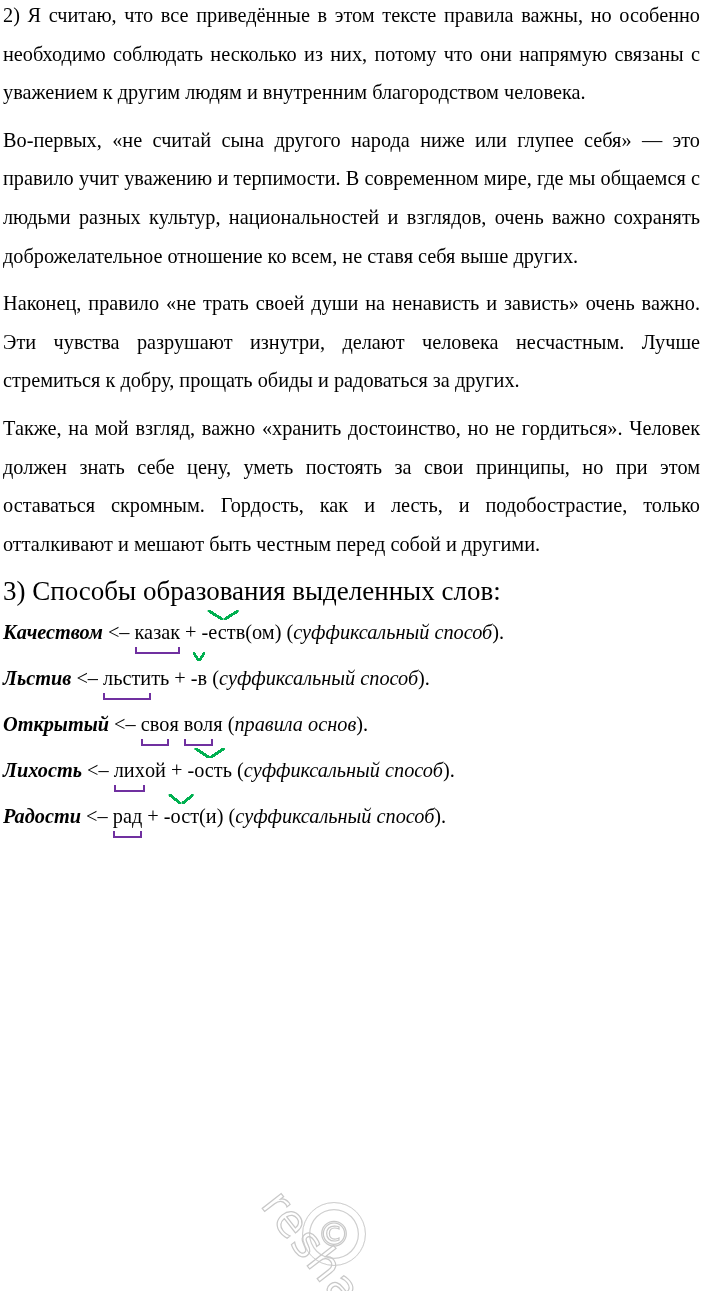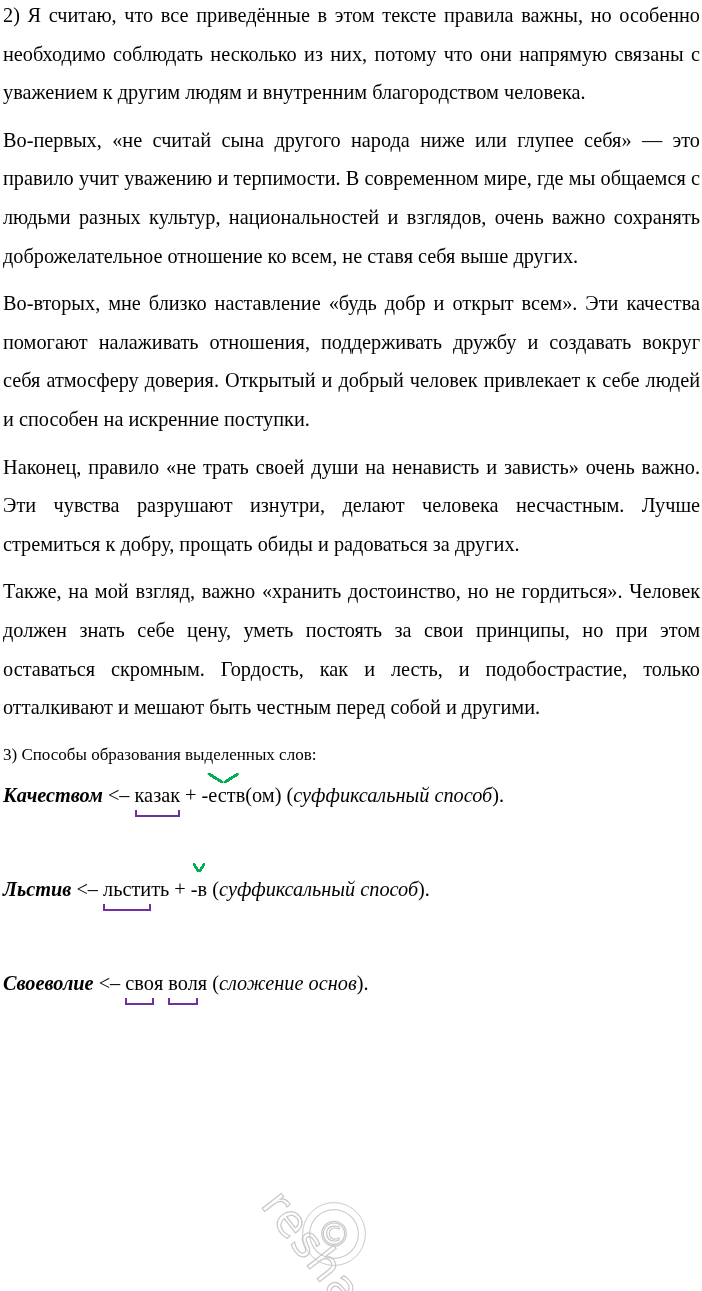--- a/index.html
+++ b/index.html
@@ -23,31 +23,30 @@
     }
     .para {
       font-size: 20.3px;
       line-height: 38.6px;
       text-align: justify;
       margin: 0 0 9px 0;
       word-spacing: 0;
     }
     .para.first { margin-top: -4px; }
     .heading3 {
-      font-size: 17px;
+      font-size: 27px;
       line-height: 38.6px;
       margin: 0 0 8px 0;
     }
     .morph {
       position: relative;
       font-size: 20.3px;
       line-height: 26px;
       height: 46px;
       white-space: nowrap;
-      margin-top: 48px;
     }
     .morph .word {
       font-weight: bold;
       font-style: italic;
     }
     .morph .method { font-style: italic; }
     .seg {
       position: relative;
       display: inline-block;
     }
@@ -116,37 +115,42 @@
       color: transparent;
       -webkit-text-stroke: 1.2px #c8c8c8;
     }
   </style>
 </head>
 <body>
 
 <div class="doc">
   <p class="para first">2) Я считаю, что все приведённые в этом тексте правила важны, но особенно необходимо соблюдать несколько из них, потому что они напрямую связаны с уважением к другим людям и внутренним благородством человека.</p>
   <p class="para">Во-первых, «не считай сына другого народа ниже или глупее себя» — это правило учит уважению и терпимости. В современном мире, где мы общаемся с людьми разных культур, национальностей и взглядов, очень важно сохранять доброжелательное отношение ко всем, не ставя себя выше других.</p>
-  <p class="para">Во-вторых, мне близко наставление «будь добр и открыт всем». Эти качества помогают налаживать отношения, поддерживать дружбу и создавать вокруг себя атмосферу доверия. Открытый и добрый человек привлекает к себе людей и способен на искренние поступки.</p>
   <p class="para">Наконец, правило «не трать своей души на ненависть и зависть» очень важно. Эти чувства разрушают изнутри, делают человека несчастным. Лучше стремиться к добру, прощать обиды и радоваться за других.</p>
   <p class="para">Также, на мой взгляд, важно «хранить достоинство, но не гордиться». Человек должен знать себе цену, уметь постоять за свои принципы, но при этом оставаться скромным. Гордость, как и лесть, и подобострастие, только отталкивают и мешают быть честным перед собой и другими.</p>
 
   <div class="heading3">3) Способы образования выделенных слов:</div>
 
   <div class="morph" style="margin-top:2px;">
     <span class="word">Качеством</span><span> &lt;– </span><span class="seg root-mark">казак</span><span> + </span><span class="seg suffix-mark">-еств</span><span>(ом)</span><span> (</span><span class="method">суффиксальный способ</span><span>).</span>
   </div>
 
   <div class="morph">
     <span class="word">Льстив</span><span> &lt;– </span><span class="seg root-mark">льсти</span><span>ть</span><span> + </span><span class="seg suffix-mark small">-в</span><span> (</span><span class="method">суффиксальный способ</span><span>).</span>
   </div>
 
   <div class="morph">
-    <span class="word">Своеволие</span><span> &lt;– </span><span class="seg root-mark">сво</span><span>я</span> <span class="seg root-mark">вол</span><span>я</span><span> (</span><span class="method">сложение основ</span><span>).</span>
+    <span class="word">Открытый</span><span> &lt;– </span><span class="seg root-mark">сво</span><span>я</span> <span class="seg root-mark">вол</span><span>я</span><span> (</span><span class="method">правила основ</span><span>).</span>
   </div>
 
+  <div class="morph">
+    <span class="word">Лихость</span><span> &lt;– </span><span class="seg root-mark">лих</span><span>ой</span><span> + </span><span class="seg suffix-mark">-ость</span><span> (</span><span class="method">суффиксальный способ</span><span>).</span>
+  </div>
 
+  <div class="morph">
+    <span class="word">Радости</span><span> &lt;– </span><span class="seg root-mark">рад</span><span> + </span><span class="seg suffix-mark">-ост</span><span>(и)</span><span> (</span><span class="method">суффиксальный способ</span><span>).</span>
+  </div>
 </div>
 
 <div class="watermark">
   <div class="wm-copy">©</div>
   <div class="wm-text">reshak.ru</div>
 </div>
 
 </body></html>

